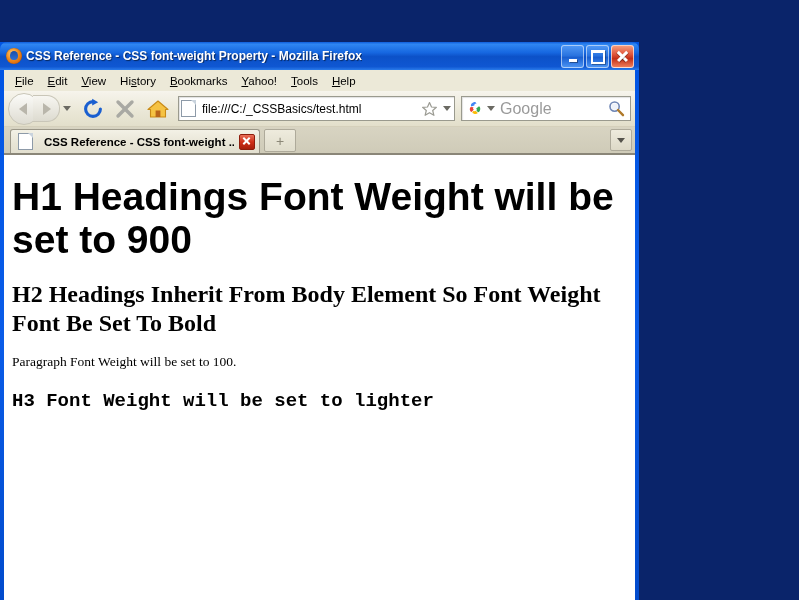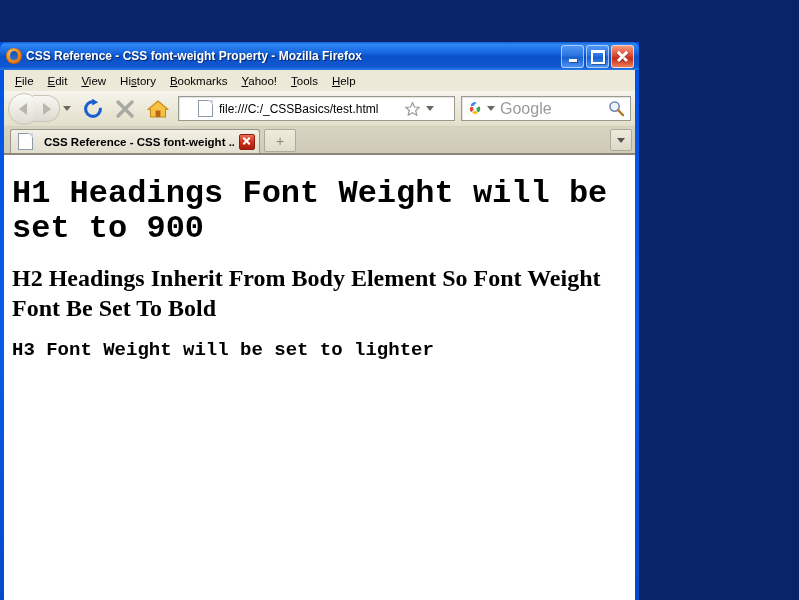--- a/index.html
+++ b/index.html
@@ -148,21 +148,21 @@
   .stop-btn   { width: 26px; height: 26px; margin-left: 6px; }
   .home-btn   { width: 28px; height: 26px; margin-left: 6px; margin-right: 6px; }
 
   
   .urlbar {
     flex: 1 1 auto; height: 23px;
     background: #ffffff;
     border: 1px solid #9a9a8e;
     box-shadow: inset 1px 1px 1px rgba(0,0,0,.12);
     display: flex; align-items: center;
-    padding: 0 17px;
+    padding: 0 0;
     min-width: 0;
   }
   .page-icon {
     width: 13px; height: 15px; flex: 0 0 13px; margin: 0 6px 0 2px;
     background: #fff; border: 1px solid #8d9aa8;
     position: relative;
   }
   .page-icon::before {
     content:""; position:absolute; right: -1px; top: -1px;
     border-left: 5px solid transparent; border-top: 5px solid #c9d3dd;
@@ -263,23 +263,23 @@
     overflow: hidden;
     position: relative;
     border-top: 1px solid #8a8678;
   }
   .page {
     padding: 8px;
     font-family: "Liberation Serif", "DejaVu Serif", serif;
     color: #000;
   }
   .page h1 {
-    font-size: 32px; font-weight: 900; margin: 13px 0 18px 0;
+    font-size: 39px; font-weight: 900; margin: 13px 0 18px 0;
     line-height: 1.1;
-    font-family: Liberation Mono, monospace;
+    font-family: Liberation Sans, sans-serif;
   }
   .page h2 {
     font-size: 24px; font-weight: bold; margin: 0 0 16px 0;
     line-height: 1.22;
     font-family: "Liberation Serif", "DejaVu Serif", serif;
   }
   .page p {
     font-size: 13.5px; font-weight: 100; margin: 0 0 20px 0;
     font-family: "Liberation Serif", "DejaVu Serif", serif;
   }
@@ -440,20 +440,21 @@
       </div>
       <div class="tab-listall">
         <span class="drop-caret"></span>
       </div>
     </div>
 
     <div class="viewport">
       <div class="page">
         <h1>H1 Headings Font Weight will be set to 900</h1>
         <h2>H2 Headings Inherit From Body Element So Font Weight Font Be Set To Bold</h2>
+        <p>Paragraph Font Weight will be set to 100.</p>
         <h3>H3 Font Weight will be set to lighter</h3>
       </div>
     </div>
 
     <div class="statusbar">
       <div class="status-pane">
         <span>Done</span>
       </div>
 
       <div class="status-icons">

